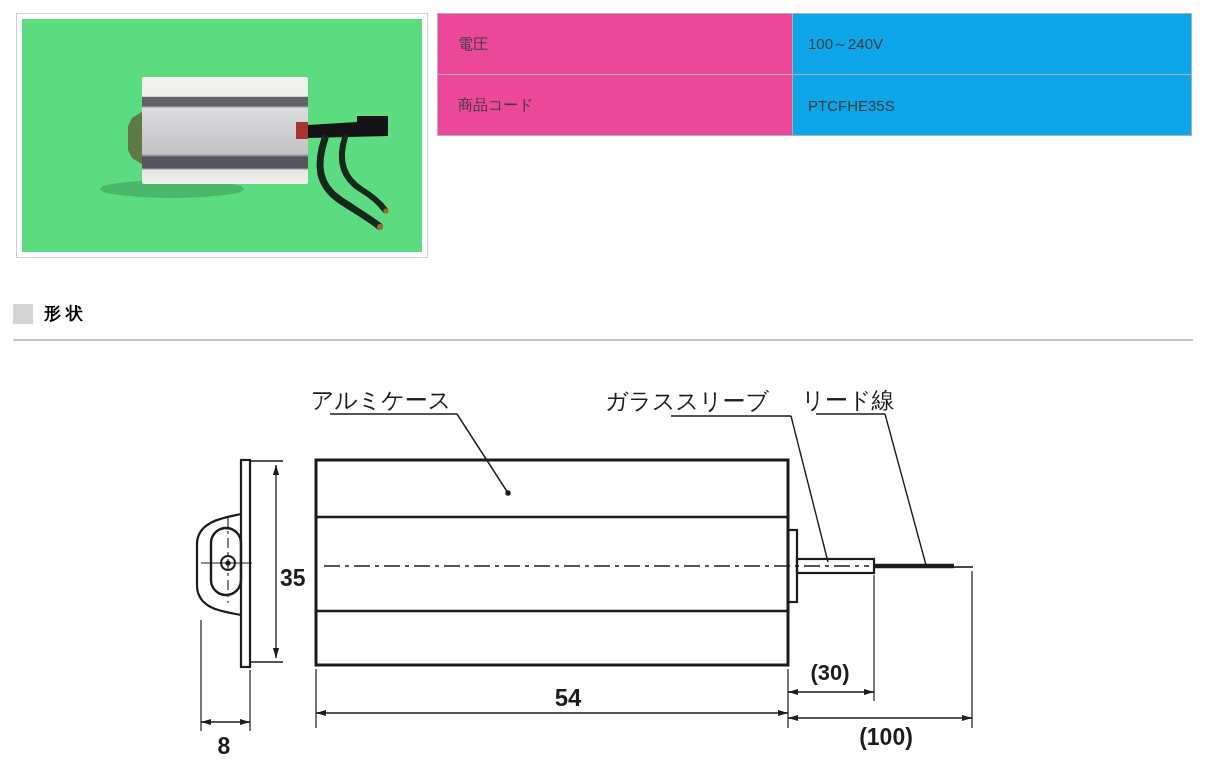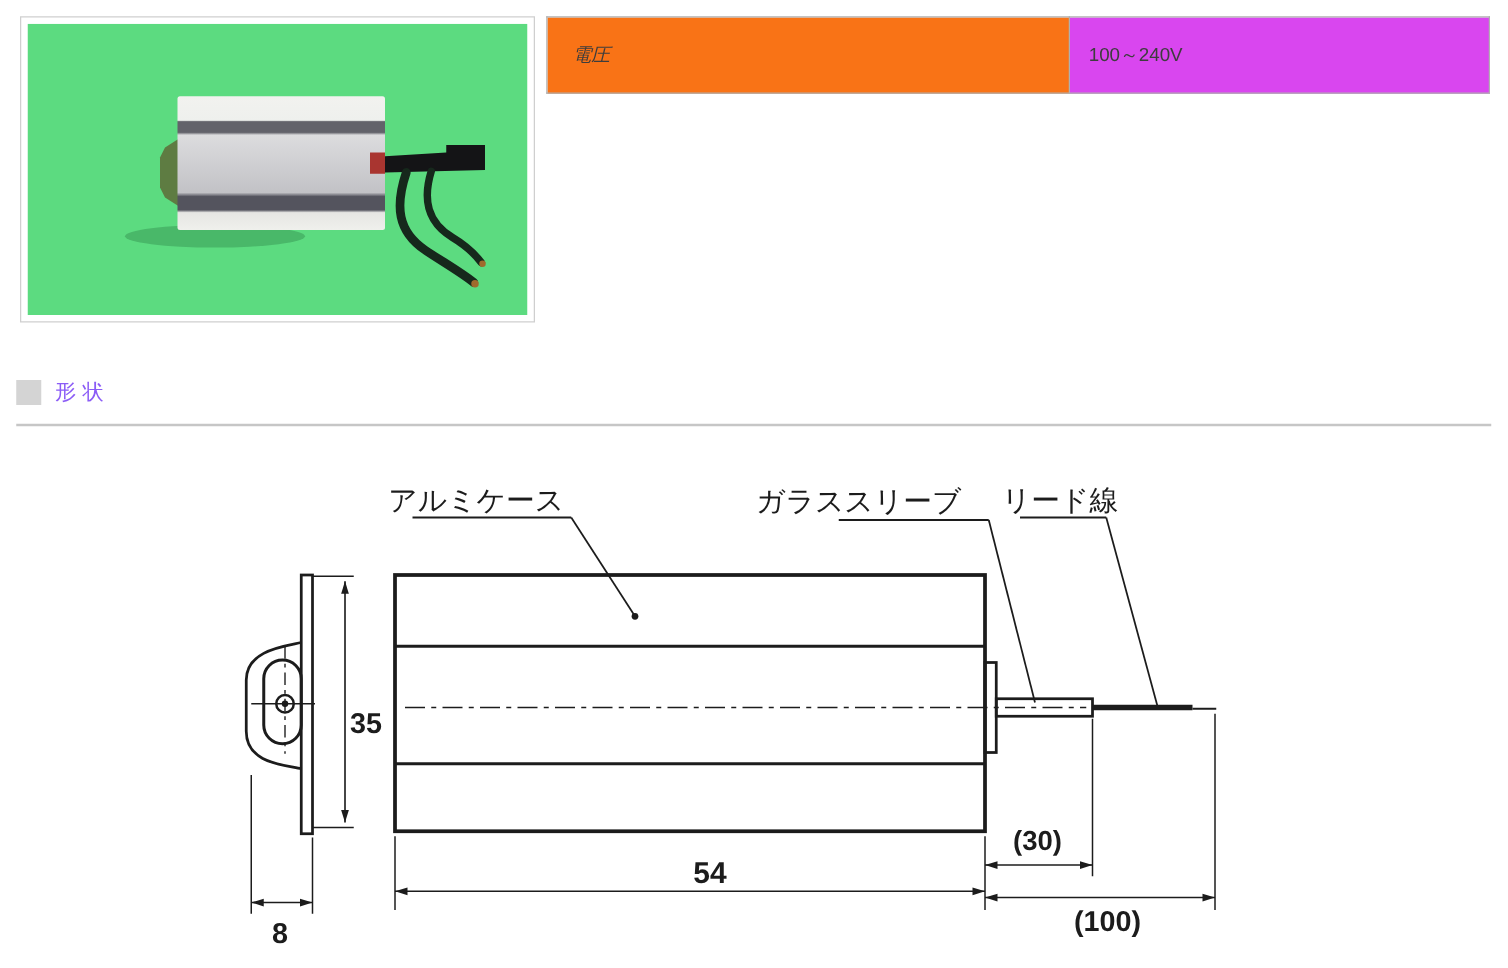--- a/index.html
+++ b/index.html
@@ -10,29 +10,29 @@
   
   .photo-box { position:absolute; left:16px; top:13px; width:412px; height:245px;
     border:1px solid #cfcfcf; background:#fff; padding:5px; }
   .photo-box svg { display:block; }
 
   
   .spec-table { position:absolute; left:437px; top:13px; width:755px;
     border-collapse:collapse; table-layout:fixed; }
   .spec-table td { border:1px solid #b0b0b0; height:61px; font-size:15px;
     color:#3d3d3d; vertical-align:middle; }
-  .spec-table td.label { width:418px; background:#f97316; padding-left:20px;font-style:italic; }
-  .spec-table td.value { background:#d946ef; padding-left:15px;margin-left:41px; }
+  .spec-table td.label { width:355px; background:#ec4899; padding-left:20px; }
+  .spec-table td.value { background:#0ea5e9; padding-left:15px;margin-left:41px; }
 
   
   .section-header { position:absolute; left:13px; top:302px; display:flex;
     align-items:center; }
   .section-header .bullet { width:20px; height:20px; background:#d4d4d4;
     display:inline-block; margin-right:11px; }
-  .section-header h2 { font-size:17px; font-weight:normal; color:#8b5cf6;
+  .section-header h2 { font-size:17px; font-weight:bold; color:#000000;
     letter-spacing:5px; }
 
   .divider { position:absolute; left:13px; top:339px; width:1180px; height:2px;
     background:#c6c6c6; }
 
   
   .drawing { position:absolute; left:164px; top:370px; width:840px; height:404px; }
   .drawing svg { display:block; }
   .dwg-line  { stroke:#1c1c1c; fill:none; }
   .dwg-text  { fill:#1c1c1c; font-family:"Liberation Sans",sans-serif; }
@@ -70,20 +70,24 @@
       <circle cx="358" cy="208" r="3" fill="#a06a2c"></circle>
       <circle cx="364" cy="192" r="2.6" fill="#a06a2c"></circle>
     </svg>
   </div>
 
   <table class="spec-table">
     <tbody>
       <tr>
         <td class="label">電圧</td>
         <td class="value">100～240V</td>
+      </tr>
+      <tr>
+        <td class="label">商品コード</td>
+        <td class="value">PTCFHE35S</td>
       </tr>
     </tbody>
   </table>
 
   <div class="section-header">
     <span class="bullet"></span>
     <h2>形状</h2>
   </div>
   <div class="divider"></div>
 

